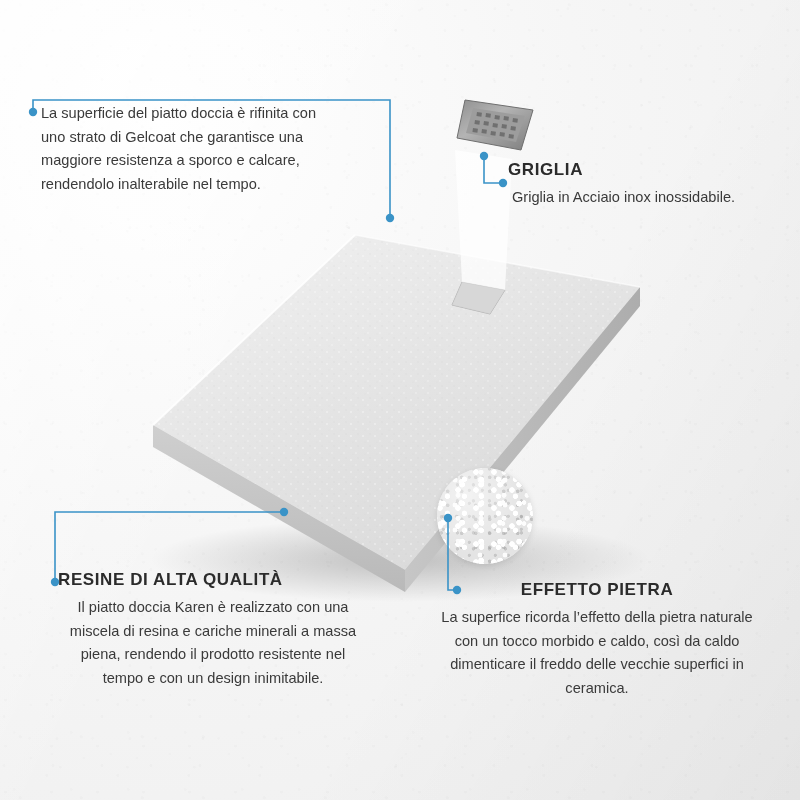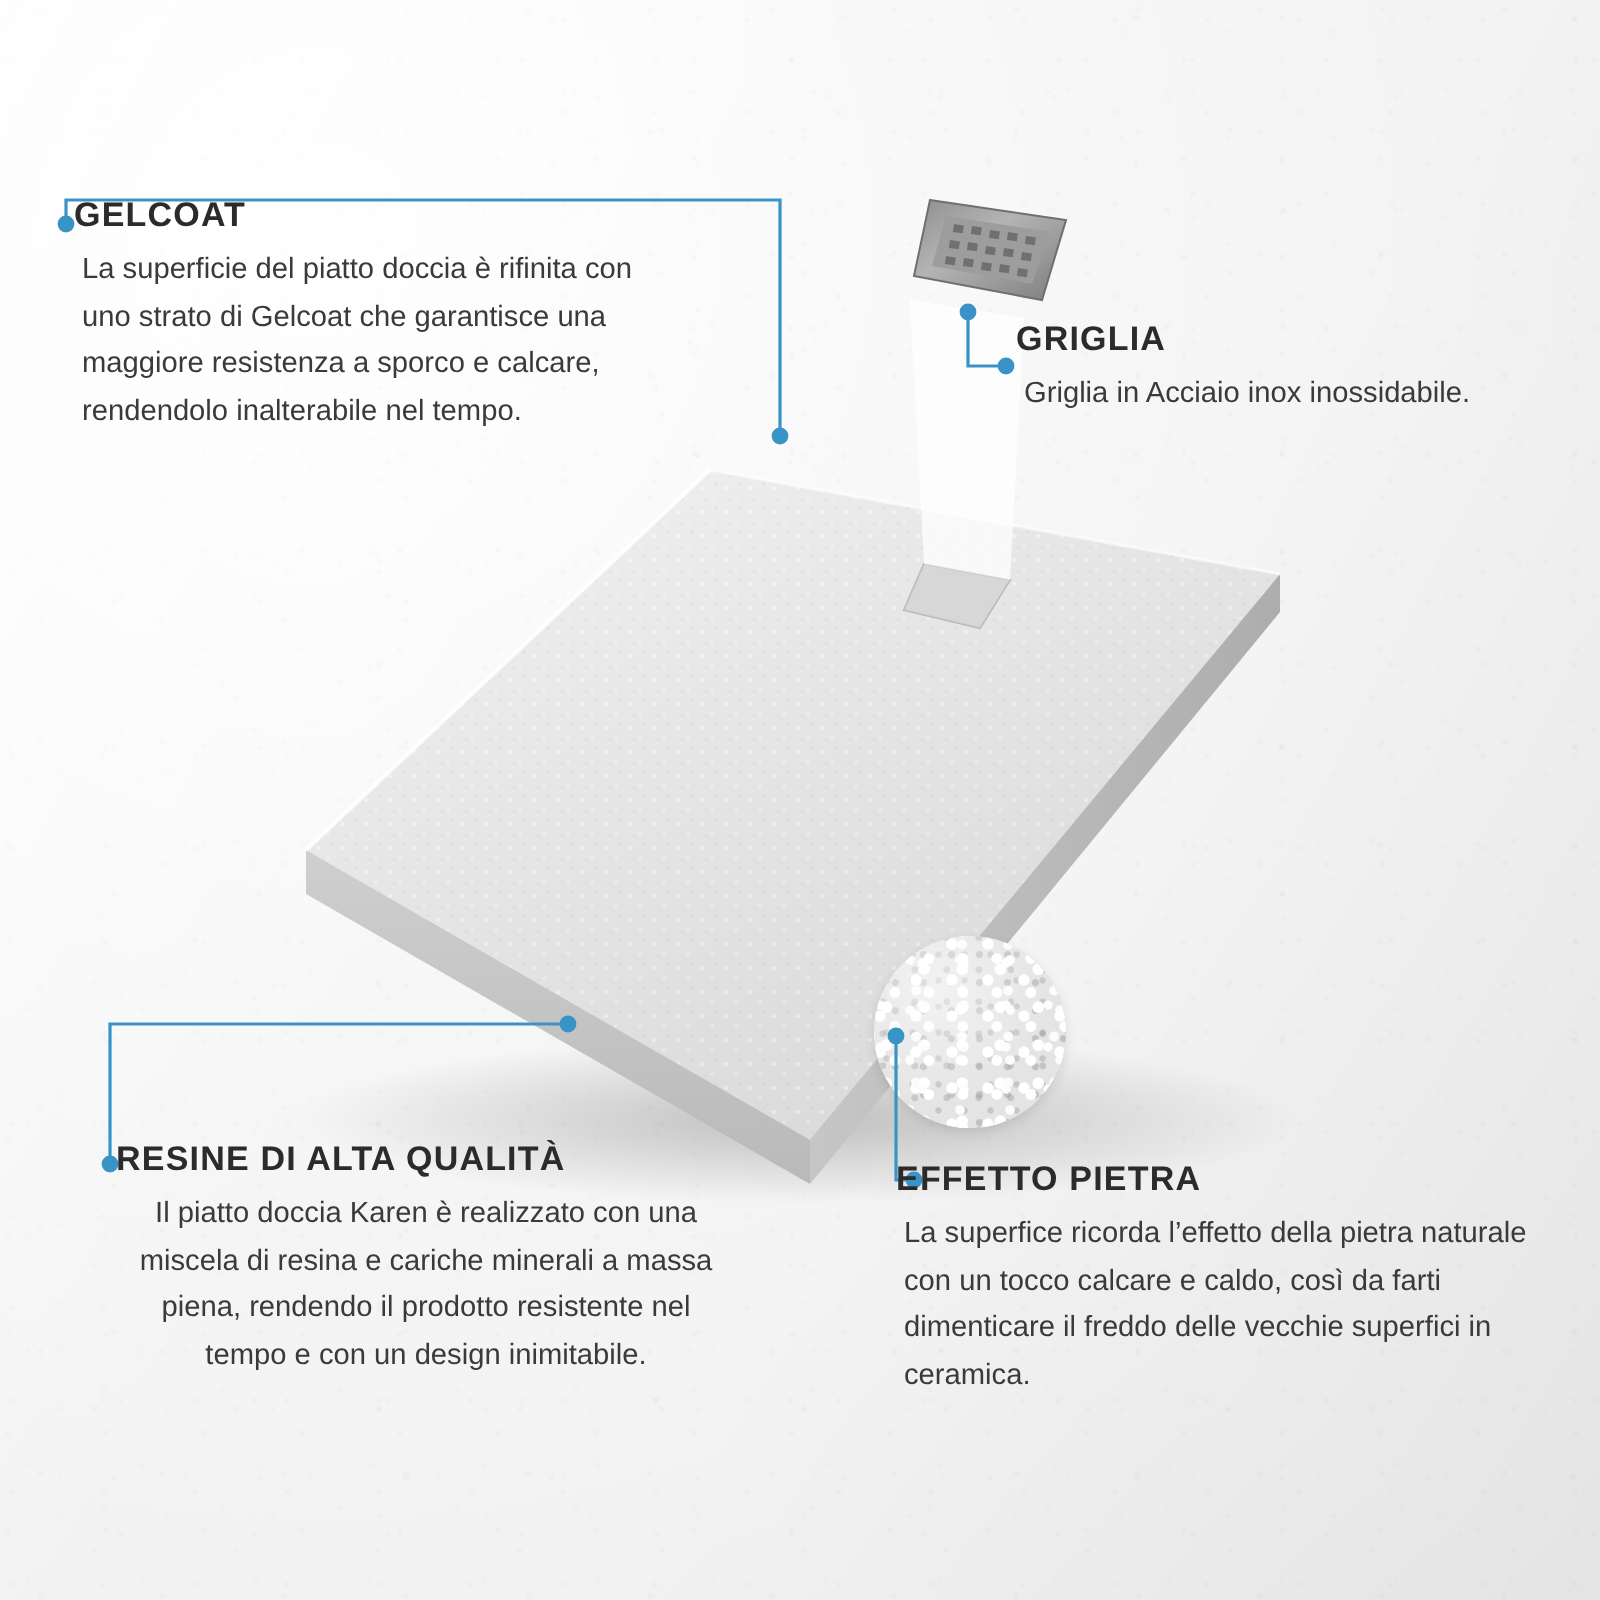--- a/index.html
+++ b/index.html
@@ -82,21 +82,21 @@
     margin: 4px;
     font-size: 14.6px;
     line-height: 1.62;
     color: #3a3a3a;
   }
 
   #callout-gelcoat   { left: 37px;  top: 98px;  width: 300px; }
   #callout-griglia   { left: 508px; top: 160px; width: 288px; }
   #callout-resine    { left: 58px;  top: 570px; width: 310px; text-align: center; }
   #callout-resine h3 { text-align: left; }
-  #callout-effetto   { left: 448px; top: 580px; width: 320px; }
+  #callout-effetto   { left: 437px; top: 580px; width: 320px; text-align: center; }
 
   #callout-resine p { text-align: center; }
 
   
   .magnifier {
     position: absolute;
     left: 437px;
     top: 468px;
     width: 96px;
     height: 96px;
@@ -245,32 +245,31 @@
         <circle cx="55" cy="582" r="4.2" fill="#3a93c7" stroke="none"></circle>
 
         <polyline points="448,520 448,590 455,590"></polyline>
         <circle cx="448" cy="518" r="4.2" fill="#3a93c7" stroke="none"></circle>
         <circle cx="457" cy="590" r="4.2" fill="#3a93c7" stroke="none"></circle>
       </g>
     </svg>
   </div>
 
   <div class="callout" id="callout-gelcoat">
-    <h3>GELCOAT</h3>
     <p>La superficie del piatto doccia è rifinita con uno strato di Gelcoat che garantisce una maggiore resistenza a sporco e calcare, rendendolo inalterabile nel tempo.</p>
   </div>
 
   <div class="callout" id="callout-resine">
     <h3>RESINE DI ALTA QUALITÀ</h3>
     <p>Il piatto doccia Karen è realizzato con una miscela di resina e cariche minerali a massa piena, rendendo il prodotto resistente nel tempo e con un design inimitabile.</p>
   </div>
 
   <div class="callout" id="callout-griglia">
     <h3>GRIGLIA</h3>
     <p>Griglia in Acciaio inox inossidabile.</p>
   </div>
 
   <div class="callout" id="callout-effetto">
     <h3>EFFETTO PIETRA</h3>
-    <p>La superfice ricorda l’effetto della pietra naturale con un tocco calcare e caldo, così da farti dimenticare il freddo delle vecchie superfici in ceramica.</p>
+    <p>La superfice ricorda l’effetto della pietra naturale con un tocco morbido e caldo, così da caldo dimenticare il freddo delle vecchie superfici in ceramica.</p>
   </div>
 
 </div>
 
 </body></html>

